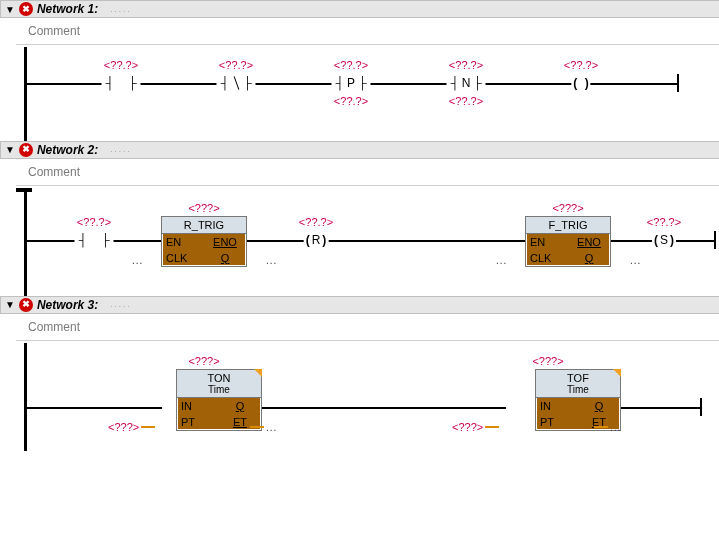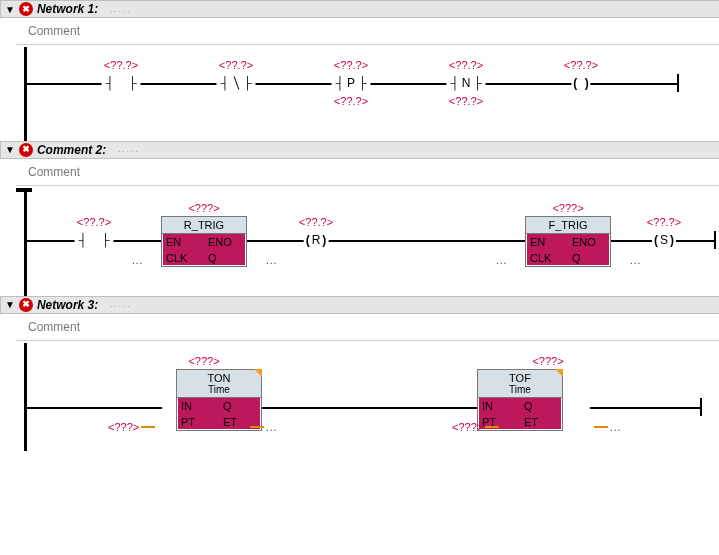--- a/index.html
+++ b/index.html
@@ -116,42 +116,42 @@
     height: 18px;
     background: #000;
     transform: translateY(-50%);
   }
   
   .fb {
     position: absolute;
     transform: translate(-50%, 0);
     width: 84px;
     border: 1px solid #777;
-    background: #be185d;
+    background: #a16207;
     box-shadow: 0 0 0 1px #fff inset;
     font-size: 11px;
   }
   .fb .fb-hdr {
     text-align: center;
     border-bottom: 1px solid #777;
     padding: 2px 0;
     background: #d7e0e6;
   }
   .fb .fb-title { }
   .fb .fb-sub { font-size: 10px; }
   .fb .fb-body {
     display: grid;
     grid-template-columns: 1fr 1fr;
   }
   .fb .port {
     padding: 2px 4px;
     position: relative;
   }
   .fb .port.lp { text-align: left; }
-  .fb .port.rp { text-align: left; }
+  .fb .port.rp { text-align: center; text-decoration: underline; }
   .dots3 {
     color: #333;
     font-size: 10px;
     letter-spacing: 1px;
   }
   .param {
     position: absolute;
     transform: translateY(-50%);
     white-space: nowrap;
   }
@@ -224,21 +224,21 @@
 
   <div class="item above" style="left:565px; top:calc(var(--grid)*1 - 9px);"><span class="placeholder">&lt;??.?&gt;</span></div>
   <div class="item" style="left:565px; top:calc(var(--grid)*1); background:#fff; padding:0 2px;">
     <span class="coil">(<span class="inner">&nbsp;</span>)</span>
   </div>
 </div>
 
 <div class="nw-header">
   <span class="tri">▼</span>
   <span class="err-circle"></span>
-  <span class="nw-title">Comment 2:</span>
+  <span class="nw-title">Network 2:</span>
   <span class="nw-dots">.....</span>
 </div>
 <div class="comment-area">Comment</div>
 
 <div class="ladder" style="--rows:3;">
   <div class="powerrail"></div>
 
   <div class="wire" style="left:11px; top:52px; width:135px;"></div>
   <div class="wire" style="left:230px; top:52px; width:280px;"></div>
   <div class="wire" style="left:594px; top:52px; width:104px;"></div>
@@ -327,21 +327,21 @@
   </div>
 
   <div class="param" style="left:92px; top:84px;">
     <span class="placeholder">&lt;???&gt;</span><span class="dash-orange"></span>
   </div>
   <div class="param" style="left:232px; top:84px;">
     <span class="dash-orange"></span><span class="dots3">...</span>
   </div>
 
   <div class="instance" style="left:532px; top:24px;"><span>&lt;???&gt;</span></div>
-  <div class="fb" style="left:504px; top:26px;">
+  <div class="fb" style="left:562px; top:26px;">
     <div class="timer-corner"></div>
     <div class="fb-hdr">
       <div class="fb-title">TOF</div>
       <div class="fb-sub">Time</div>
     </div>
     <div class="fb-body">
       <div class="port lp">IN</div>
       <div class="port rp">Q</div>
       <div class="port lp">PT</div>
       <div class="port rp">ET</div>

